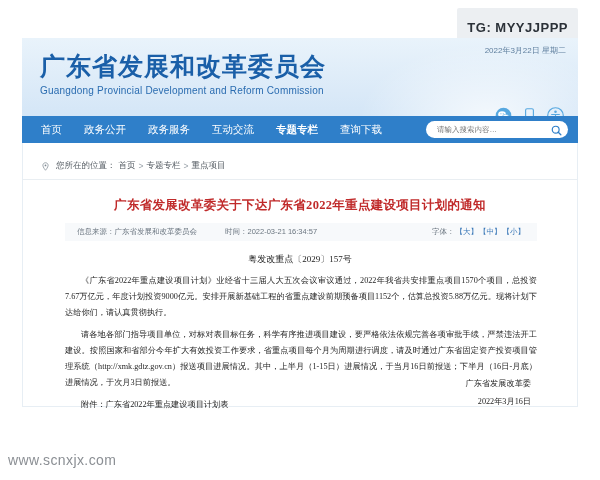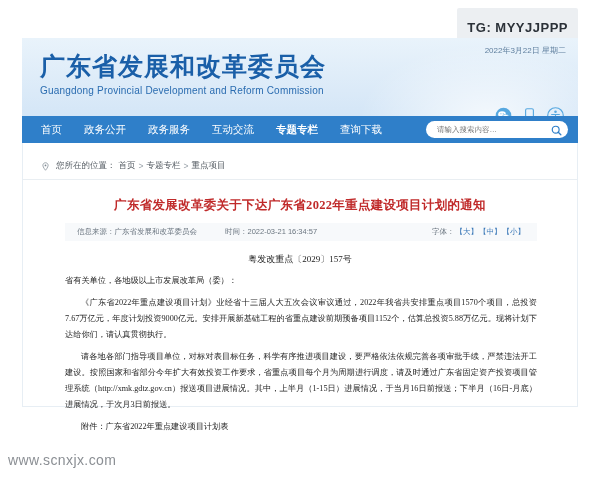--- a/index.html
+++ b/index.html
@@ -361,23 +361,26 @@
 
     <div class="meta-bar">
       <span class="meta-source"><span>信息来源：</span><span>广东省发展和改革委员会</span></span>
       <span class="meta-time"><span>时间：</span><span>2022-03-21 16:34:57</span></span>
       <span class="meta-font"><span>字体：</span><span class="fs">【大】</span><span class="fs">【中】</span><span class="fs">【小】</span></span>
     </div>
 
     <div class="doc-number">粤发改重点〔2029〕157号</div>
 
     <div class="doc-body">
-      <p>省有关单位，各地级以上市发展改革局（委）：</p>
       <p class="indent">《广东省2022年重点建设项目计划》业经省十三届人大五次会议审议通过，2022年我省共安排重点项目1570个项目，总投资7.67万亿元，年度计划投资9000亿元。安排开展新基础工程的省重点建设前期预备项目1152个，估算总投资5.88万亿元。现将计划下达给你们，请认真贯彻执行。</p>
       <p class="indent">请各地各部门指导项目单位，对标对表目标任务，科学有序推进项目建设，要严格依法依规完善各项审批手续，严禁违法开工建设。按照国家和省部分今年扩大有效投资工作要求，省重点项目每个月为周期进行调度，请及时通过广东省固定资产投资项目管理系统（http://xmk.gdtz.gov.cn）报送项目进展情况。其中，上半月（1-15日）进展情况，于当月16日前报送；下半月（16日-月底）进展情况，于次月3日前报送。</p>
       <p class="indent">附件：广东省2022年重点建设项目计划表</p>
     </div>
 
+    <div class="sign">
+      <div>广东省发展改革委</div>
+      <div>2022年3月16日</div>
+    </div>
   </div>
 
   <div class="bottom-band"></div>
   <div class="watermark">www.scnxjx.com</div>
 </div>
 
 </body></html>

